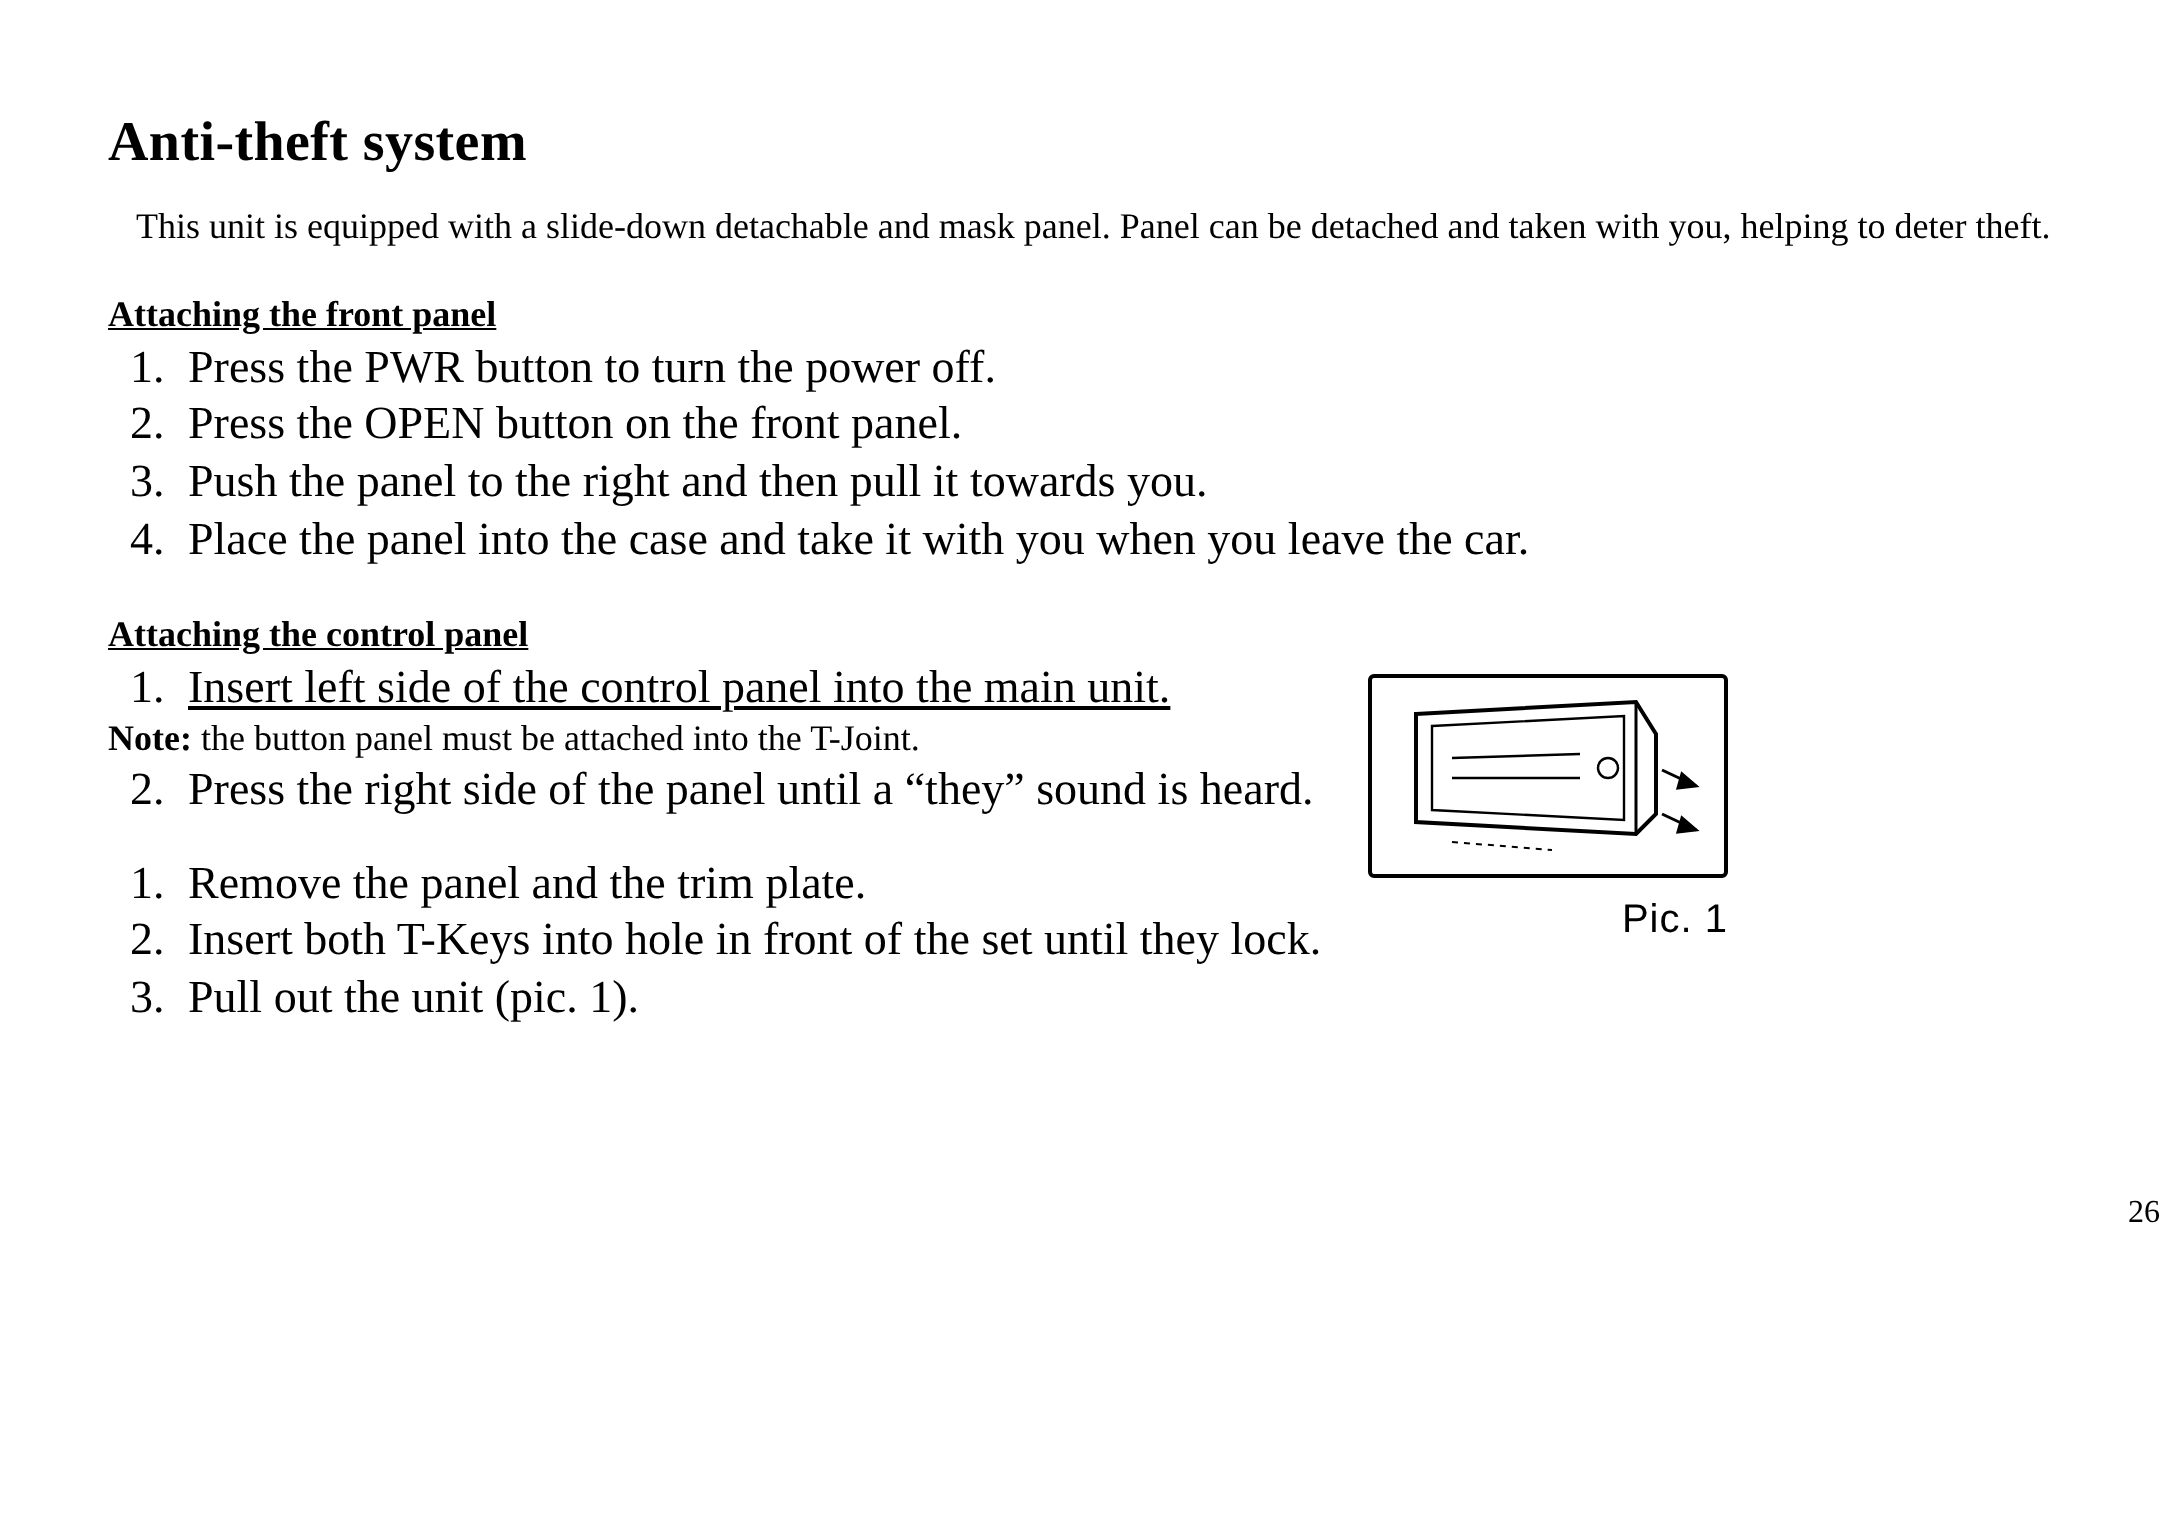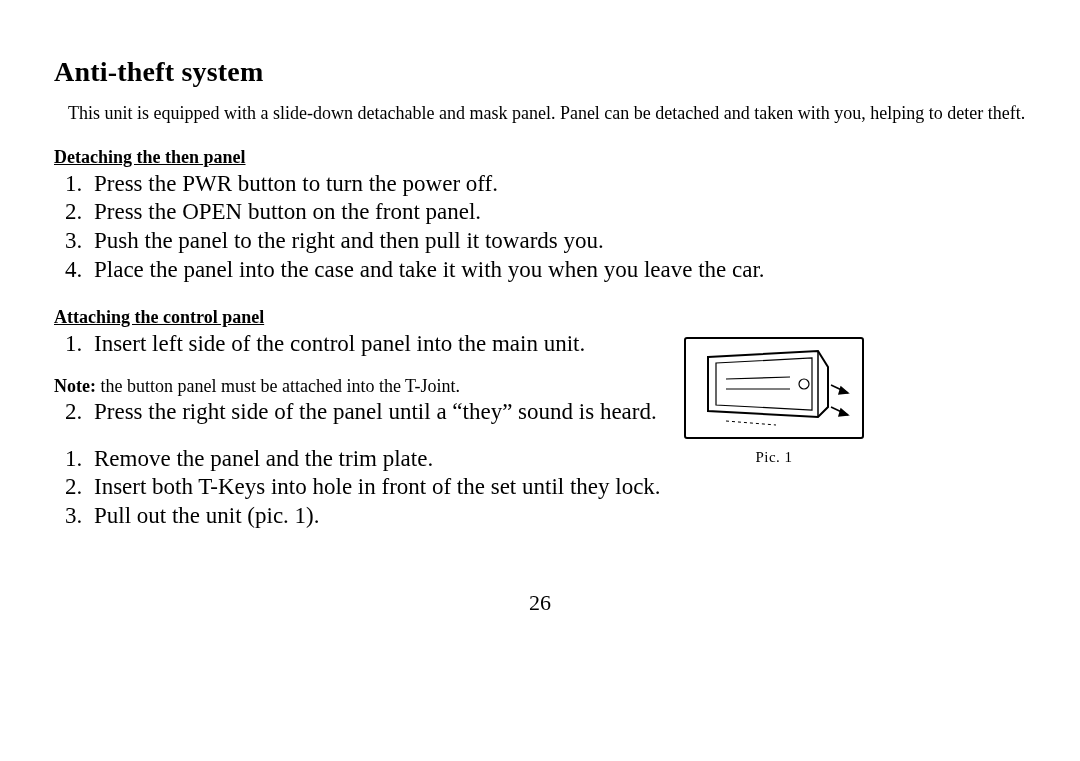--- a/index.html
+++ b/index.html
@@ -69,58 +69,59 @@
     height: 102px;
     margin-bottom: 10px;
     position: relative;
     box-sizing: border-box;
   }
   .figure-box svg {
     position: absolute;
     top: 0; left: 0;
   }
   .fig-caption {
-    font-family: Liberation Serif, serif;
-    font-size: 15px;
+    font-family: Liberation Sans, sans-serif;
+    font-size: 20px;
     letter-spacing: 0.5px;
+    text-align: right;
   }
   .page-number {
     position: absolute;
     bottom: 46px;
     left: 0;
     width: 100%;
-    text-align: center;
-    font-size: 22px;
+    text-align: right;
+    font-size: 16px;
   }
 </style>
 </head>
 <body>
 
 <div class="page">
 
   <h1 class="title">Anti-theft system</h1>
 
   <p class="intro">This unit is equipped with a slide-down detachable and mask panel. Panel can be detached and taken with you, helping to deter theft.</p>
 
   <div>
-    <div class="section-heading">Detaching the then panel</div>
+    <div class="section-heading">Attaching the front panel</div>
     <ol class="steps">
       <li>Press the PWR button to turn the power off.</li>
       <li>Press the OPEN button on the front panel.</li>
       <li>Push the panel to the right and then pull it towards you.</li>
       <li>Place the panel into the case and take it with you when you leave the car.</li>
     </ol>
   </div>
 
   <div class="two-col">
     <div class="col-left">
 
       <div>
         <div class="section-heading">Attaching the control panel</div>
-        <ol class="steps" style="margin-bottom:17px;">
+        <ol class="steps" style="margin-bottom:0;text-decoration:underline;">
           <li>Insert left side of the control panel into the main unit.</li>
         </ol>
         <p class="note-line">
           <span class="note-label">Note:</span><span> the button panel must be attached into the T-Joint.</span>
         </p>
         <ol class="steps" start="2">
           <li>Press the right side of the panel until a “they” sound is heard.</li>
         </ol>
       </div>
 

